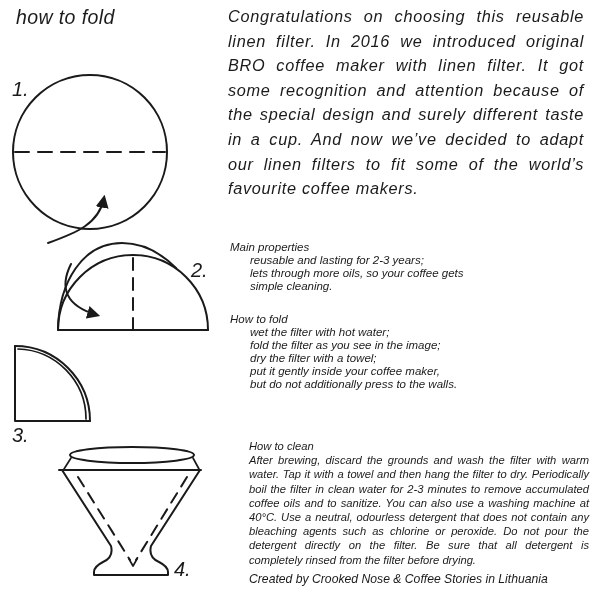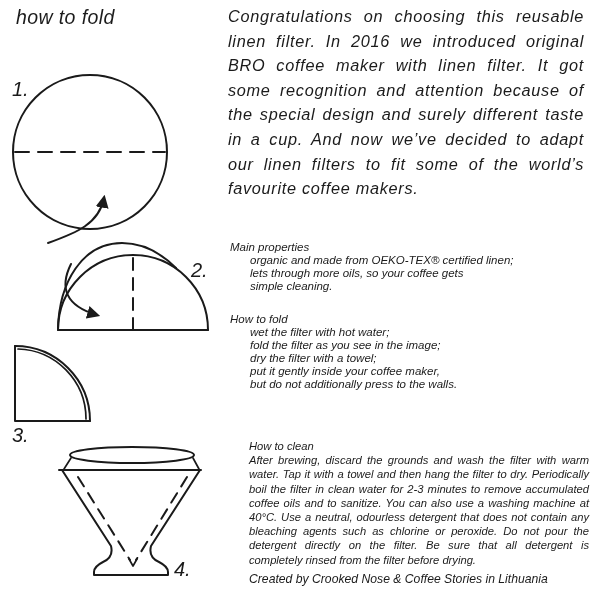--- a/index.html
+++ b/index.html
@@ -77,21 +77,21 @@
       <path class="stroke thin" d="M 129 559 L 133 566 L 137 559"></path>
       <text class="steplabel" x="174" y="576">4.</text>
     </g>
   </svg>
 
   <div class="intro">Congratulations on choosing this reusable linen filter. In 2016 we introduced original BRO coffee maker with linen filter. It got some recognition and attention because of the special design and surely different taste in a cup. And now we’ve decided to adapt our linen filters to fit some of the world’s favourite coffee makers.</div>
 
   <div class="props">
     <div class="sec-head">Main properties</div>
     <div class="sec-items">
-      <div>organic and made from OEKO-TEX® certified linen;</div>
+      <div>reusable and lasting for 2-3 years;</div>
       <div>lets through more oils, so your coffee gets</div>
       <div>simple cleaning.</div>
     </div>
   </div>
 
   <div class="fold">
     <div class="sec-head">How to fold</div>
     <div class="sec-items">
       <div>wet the filter with hot water;</div>
       <div>fold the filter as you see in the image;</div>

